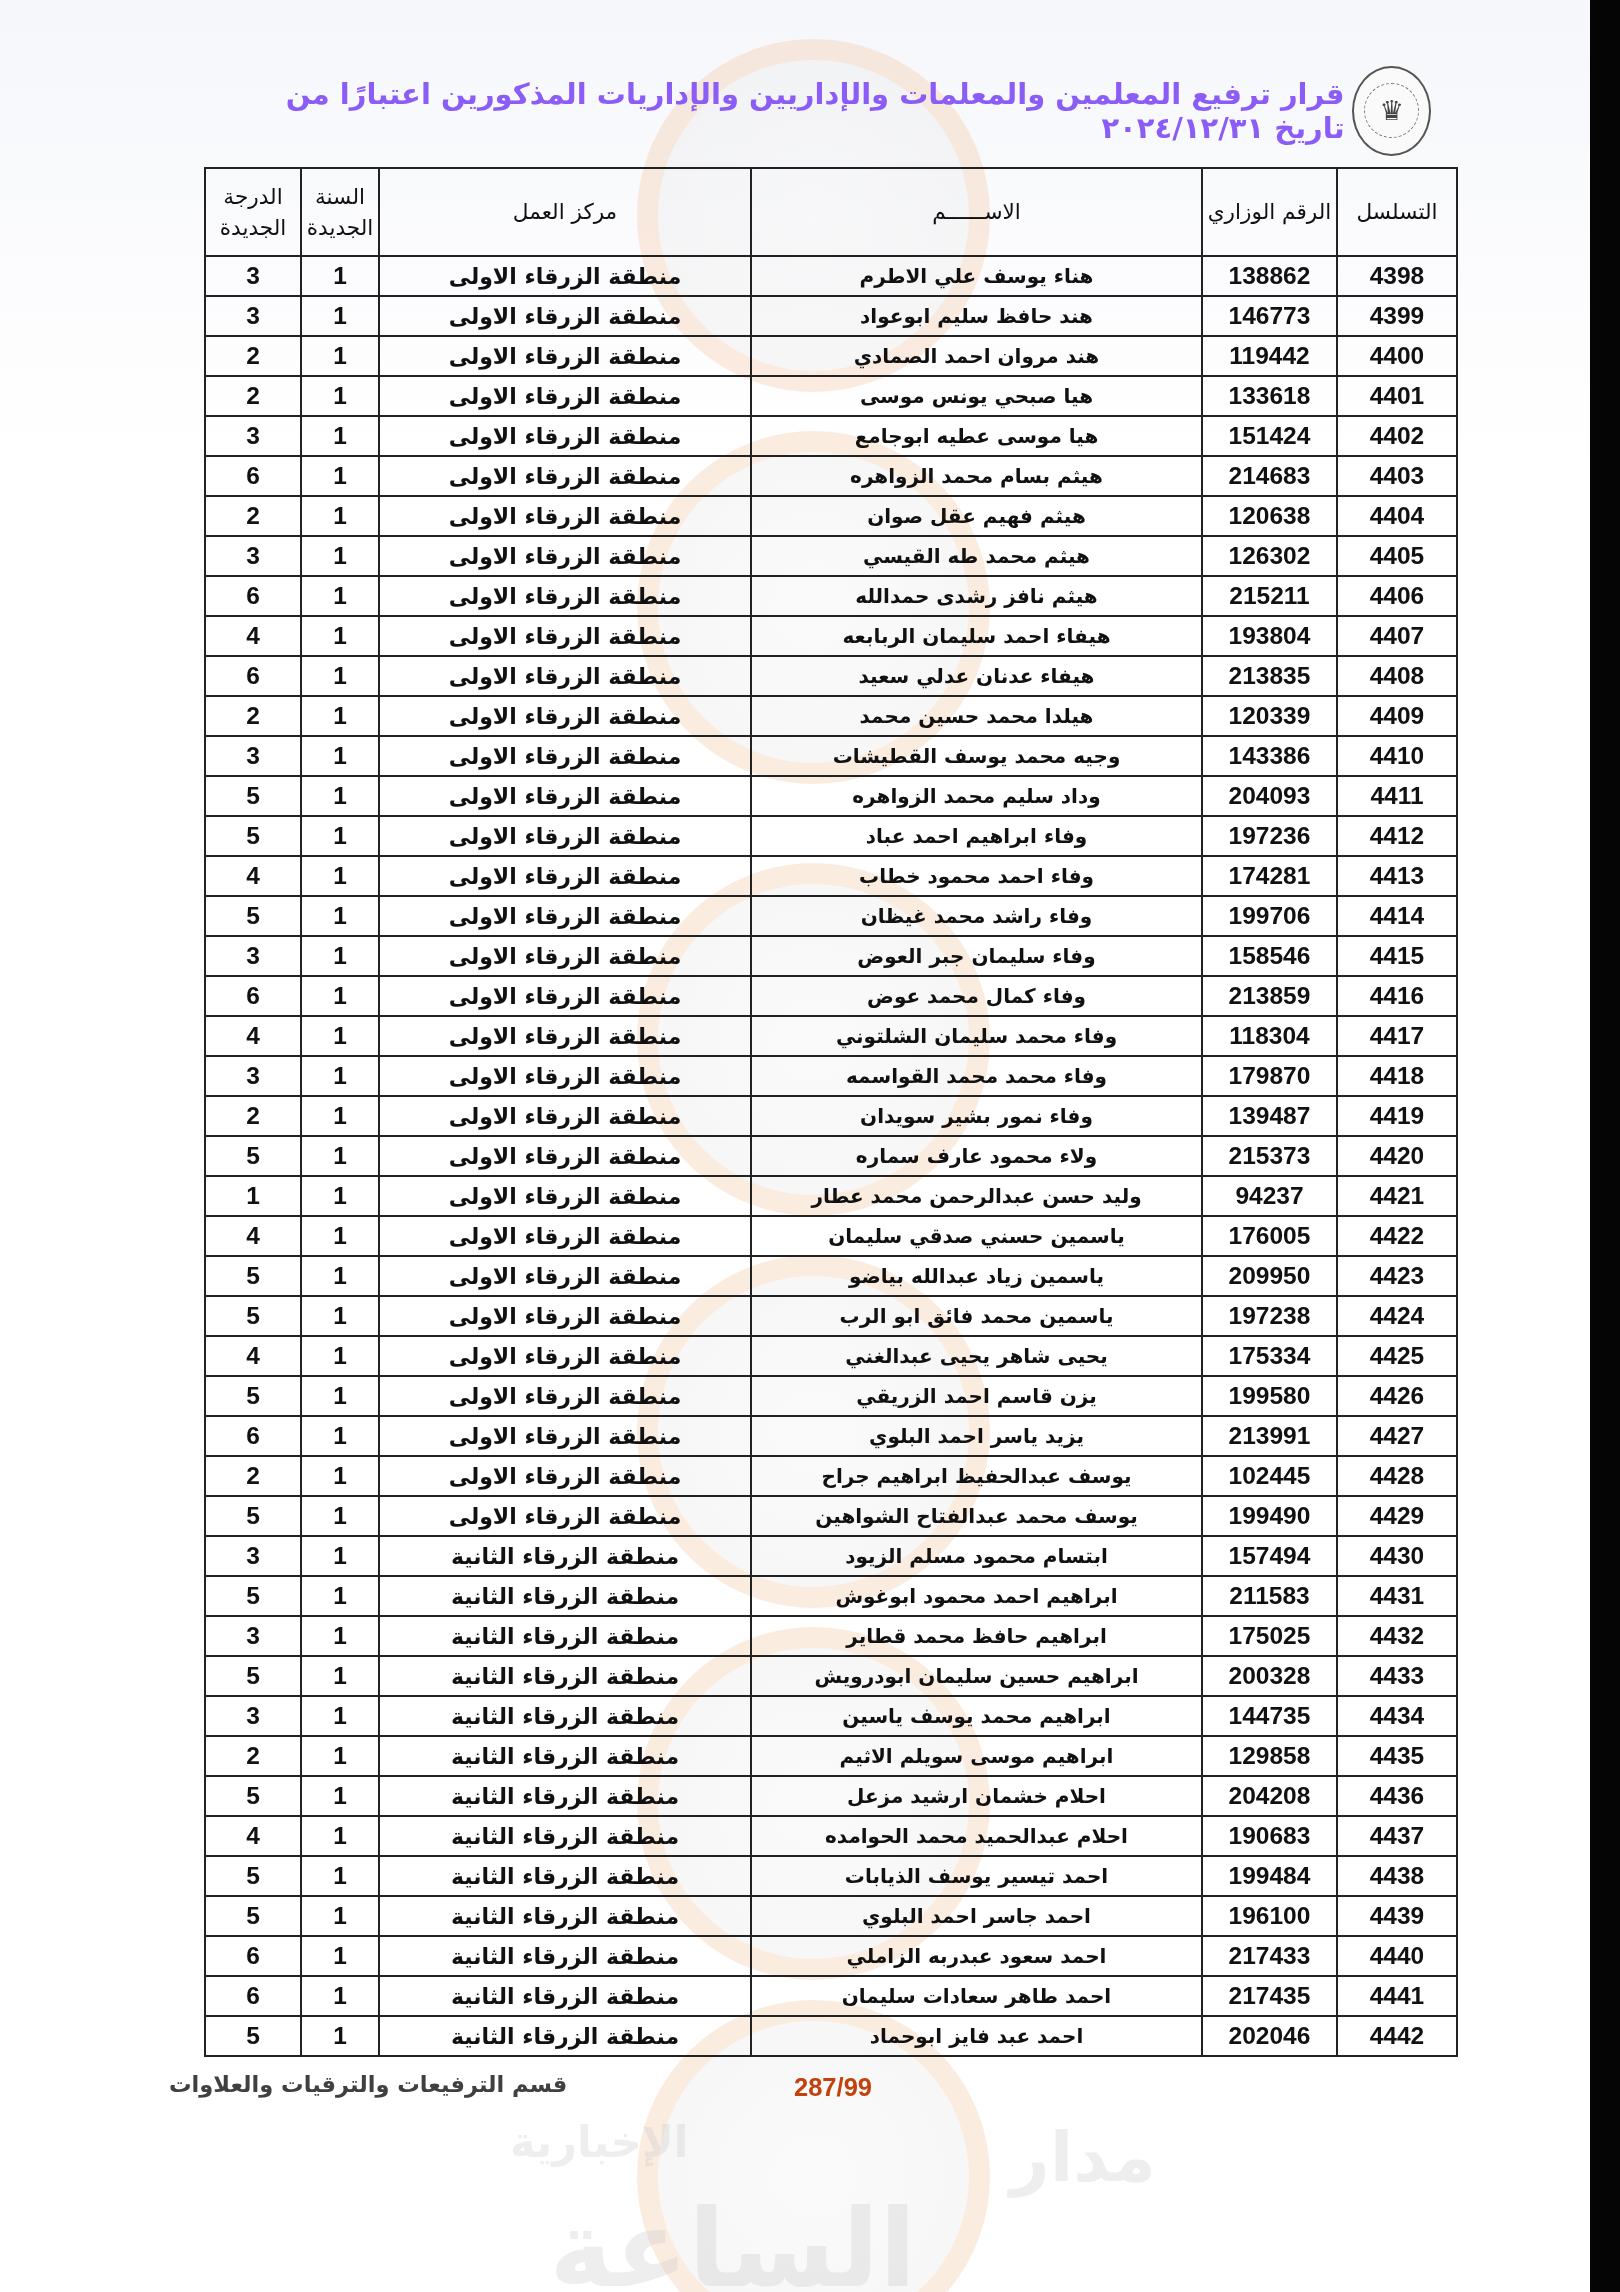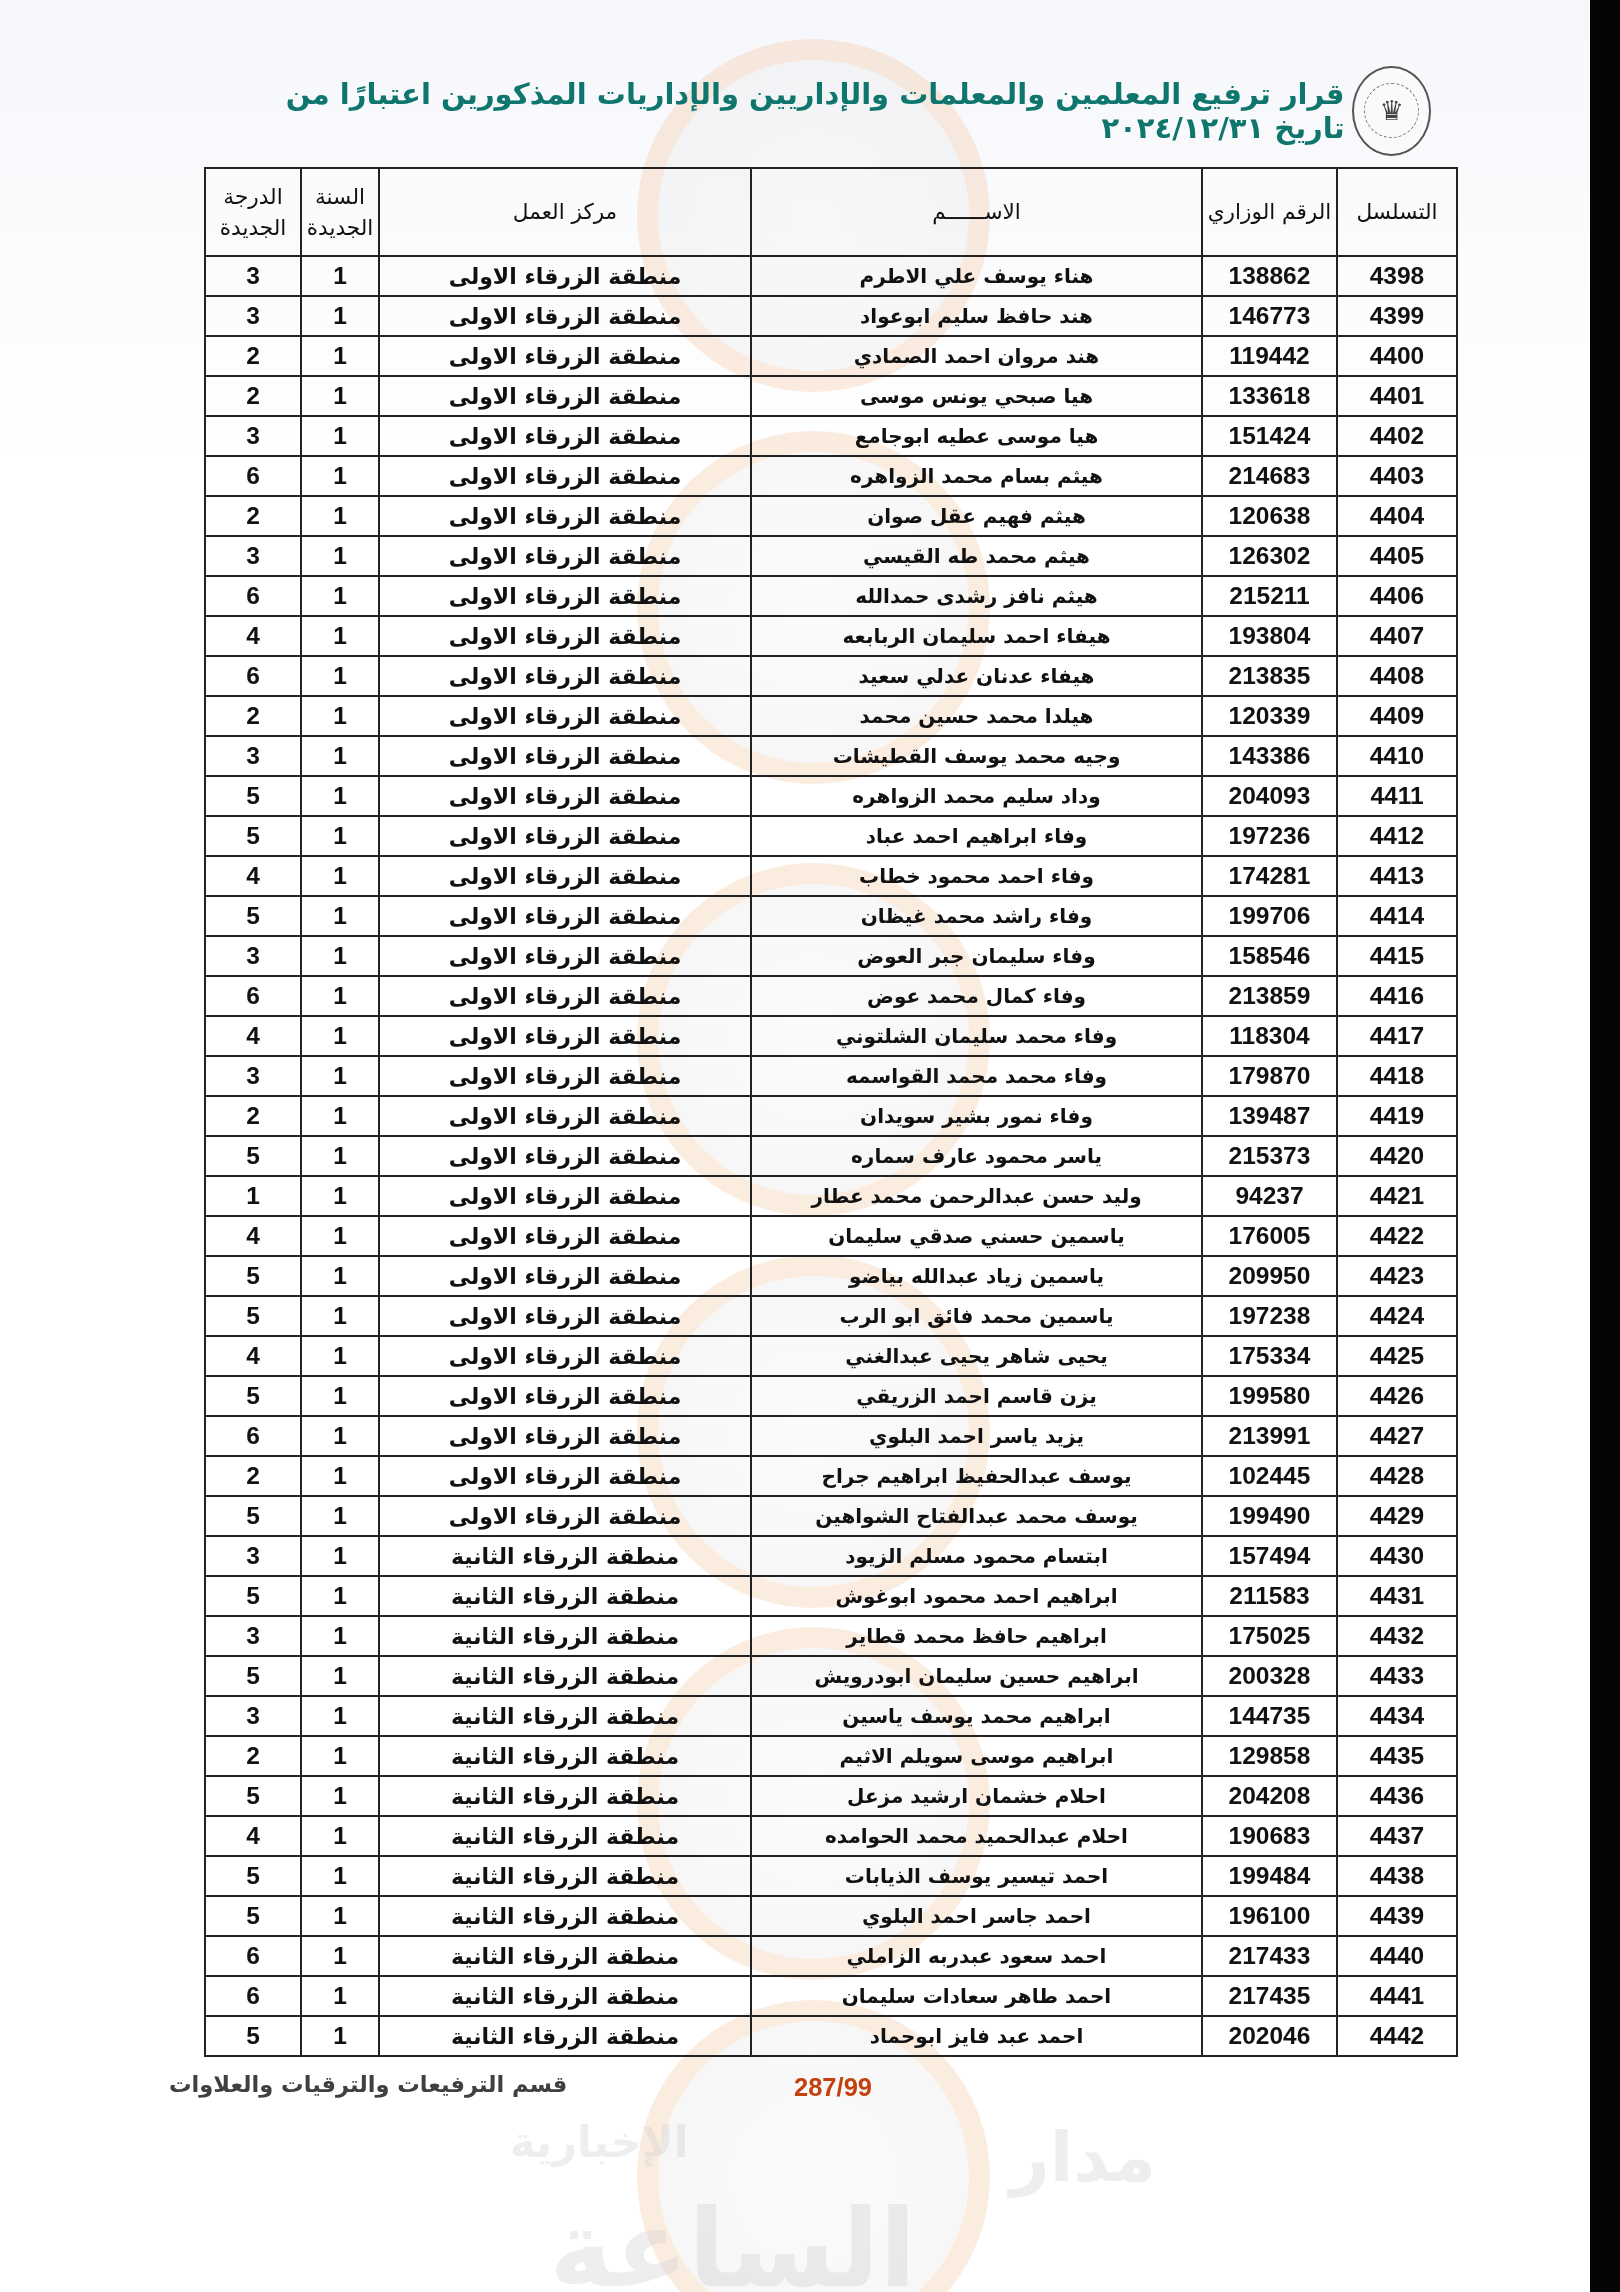--- a/index.html
+++ b/index.html
@@ -32,21 +32,21 @@
       font-family: "DejaVu Sans", sans-serif; font-weight: bold; color: #cfcfcf;
       font-size: 69px;
     }
     
     .header {
       position: absolute; left: 206px; top: 76px; width: 1225px; height: 69px;
       display: flex; align-items: center; justify-content: flex-end; direction: ltr;
     }
     .title {
       direction: rtl; font-family: "DejaVu Sans", sans-serif;
-      font-weight: bold; font-size: 29px; color: #0f766e;
+      font-weight: bold; font-size: 29px; color: #8b5cf6;
       letter-spacing: -0.5px;
     }
     .emblem {
       width: 90px; height: 90px; border-radius: 50%;
       border: 2px solid #555; margin-left: 7.8px;
       display: flex; align-items: center; justify-content: center;
       background: #fafafa;
     }
     .emblem-inner {
       width: 55px; height: 55px; border-radius: 50%;
@@ -319,21 +319,21 @@
           <td class="num">4419</td>
           <td class="num">139487</td>
           <td class="name">وفاء نمور بشير سويدان</td>
           <td class="center-work">منطقة الزرقاء الاولى</td>
           <td class="num">1</td>
           <td class="num">2</td>
         </tr>
         <tr>
           <td class="num">4420</td>
           <td class="num">215373</td>
-          <td class="name">ياسر محمود عارف سماره</td>
+          <td class="name">ولاء محمود عارف سماره</td>
           <td class="center-work">منطقة الزرقاء الاولى</td>
           <td class="num">1</td>
           <td class="num">5</td>
         </tr>
         <tr>
           <td class="num">4421</td>
           <td class="num">94237</td>
           <td class="name">وليد حسن عبدالرحمن محمد عطار</td>
           <td class="center-work">منطقة الزرقاء الاولى</td>
           <td class="num">1</td>

